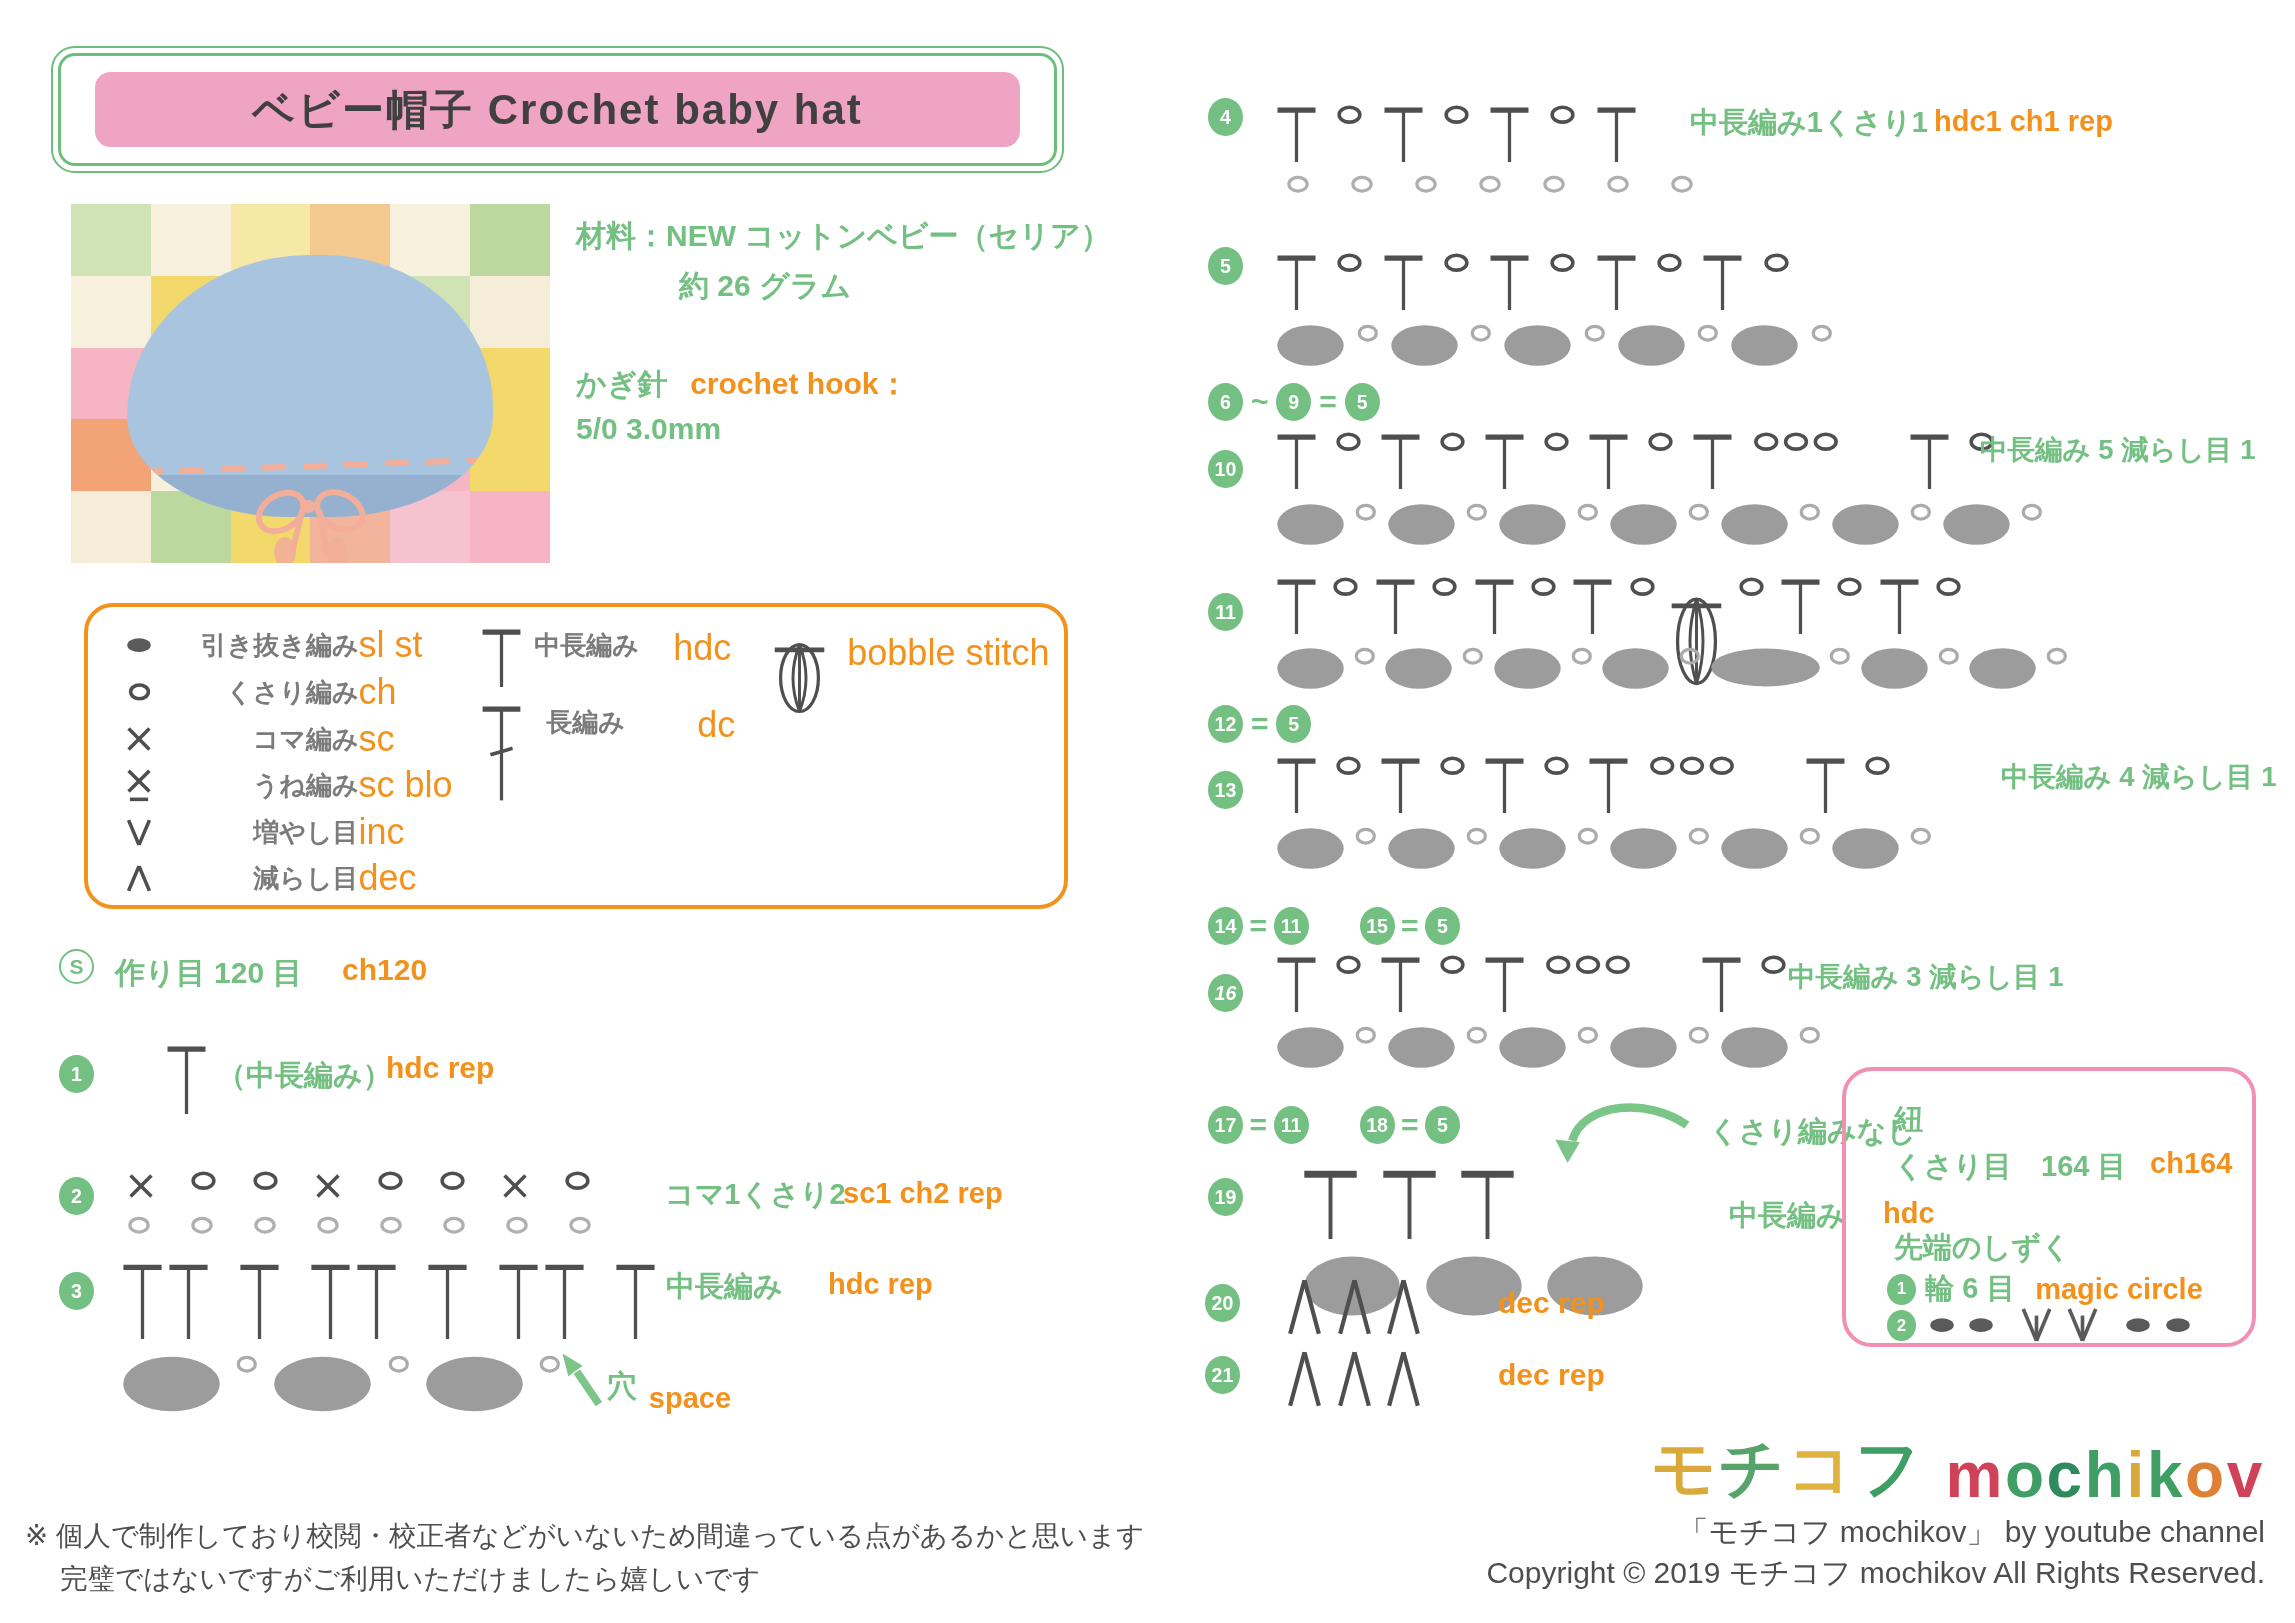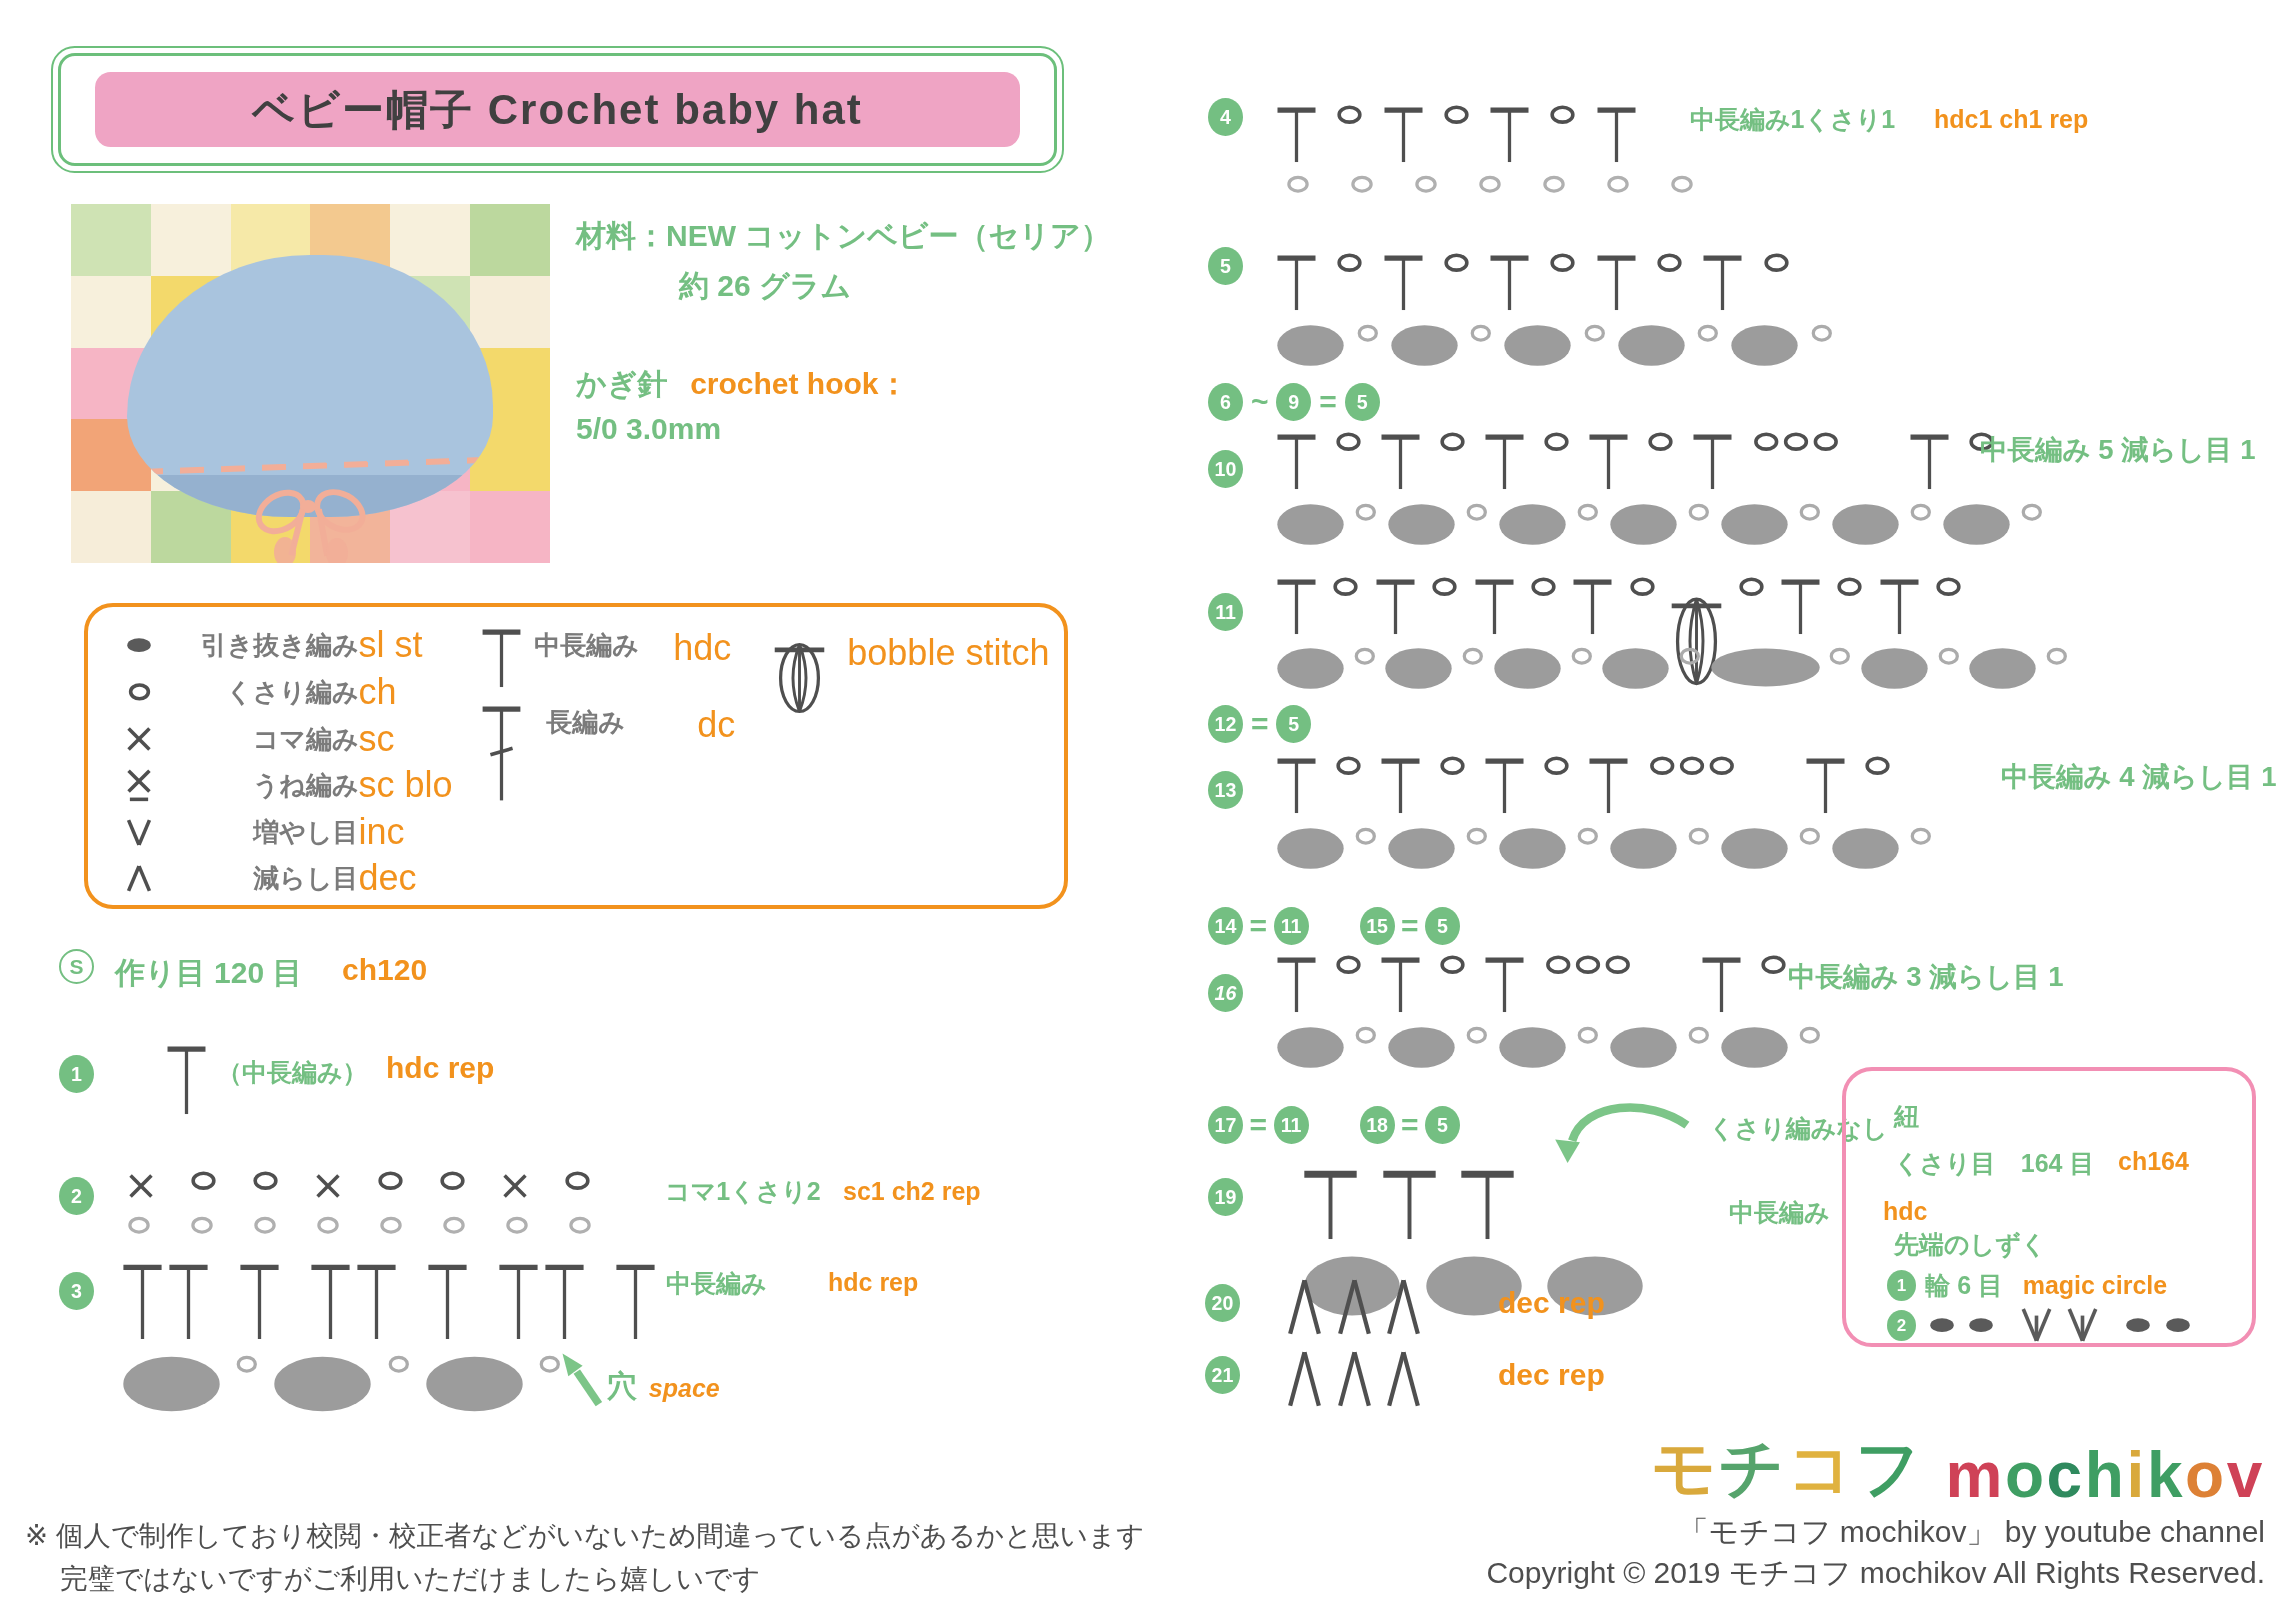--- a/index.html
+++ b/index.html
@@ -1,21 +1,21 @@
 <!DOCTYPE html>
 <html style="--green: #74bf82; --border_green: #6cbf7b; --orange: #f2921d; --pink_border: #f28fb4; --pink_banner: #efa4c4; --sym: #4f4f4f; --sym_light: #b0b0b0; --base: #9c9c9c; --label_gray: #7b7b7b; --text_gray: #4e4e4e; --arrow: #7cc588; --hat_blue: #a9c4de; --hat_band: #8fabc9; --cord_pink: #f2ae98;font-size:10.5px"><head>
 <meta charset="utf-8">
 <style>
   html,body{margin:0;padding:0;background:#ffffff;}
   body{width:2295px;height:1623px;position:relative;overflow:hidden;
        font-family:"Liberation Sans","DejaVu Sans",sans-serif;}
   .abs{position:absolute;}
   .green{color:var(--green);font-weight:bold;}
   .orange{color:var(--orange);font-weight:bold;}
-  .t44{font-size:25px;}
+  .t44{font-size:29px;}
   .t46{font-size:30px;}
   .t42{font-size:27.5px;}
 
   
   .title-outer{left:51px;top:46px;width:1013px;height:127px;
     border:2.6px solid var(--border_green);border-radius:23.6px;box-sizing:border-box;padding:4.6px;}
   .title-inner{width:100%;height:100%;border:3.3px solid var(--border_green);
     border-radius:17px;box-sizing:border-box;display:flex;align-items:center;justify-content:center;}
   .title-banner{width:93%;height:70%;background:var(--pink_banner);border-radius:15.7px;
     display:flex;align-items:center;justify-content:center;}
@@ -379,21 +379,21 @@
     </div>
 </div>
 <span class="abs green t44" style="left:666px;top:1267px;">中長編み</span>
 <span class="abs orange t44" style="left:828px;top:1268px;">hdc rep</span>
 <svg class="abs" style="left:543px;top:1340px;" width="65" height="69" viewBox="0 0 100 105">
   <line x1="86" y1="98" x2="52" y2="48" stroke="var(--arrow)" stroke-width="12"></line>
   <polygon points="30,20 61,39 39,55" fill="var(--arrow)"></polygon>
 </svg>
 <div class="abs" style="left:607px;top:1366px;display:flex;align-items:flex-start;gap:11.8px;">
   <span class="green t46">穴</span>
-  <span class="orange t44" style="margin-top:8px;font-style:italic;">space</span>
+  <span class="orange t44" style="margin-top:16px;">space</span>
 </div>
 
 <span class="abs chip" style="left:1208px;top:98px;">4</span>
 <div class="abs" style="left:1276px;top:105px;">
   <div class="symline" style="gap: 18.3px;">
       <svg width="41" height="59" style="flex: 0 0 auto;" viewBox="0 0 62 90">
         <line x1="2" y1="8" x2="60" y2="8" stroke="#4f4f4f" stroke-width="8"></line>
         <line x1="31" y1="8" x2="31" y2="87" stroke="#4f4f4f" stroke-width="5"></line>
       </svg>
       <svg width="29" height="22" style="flex: 0 0 auto;" viewBox="0 0 44 34">

